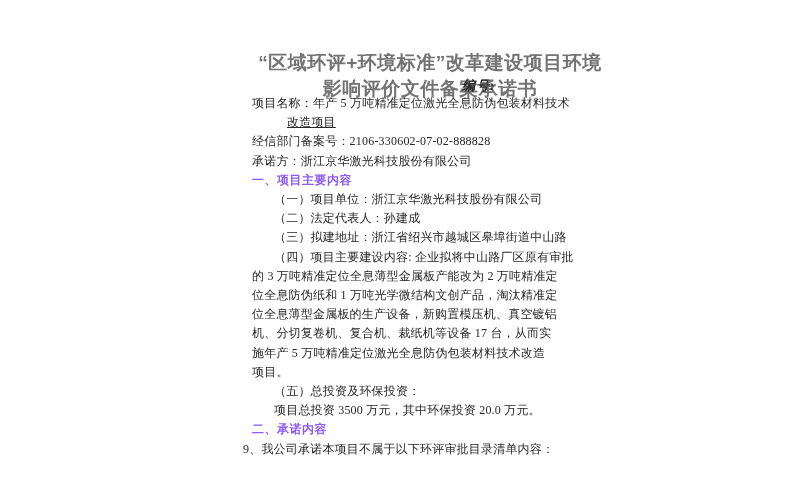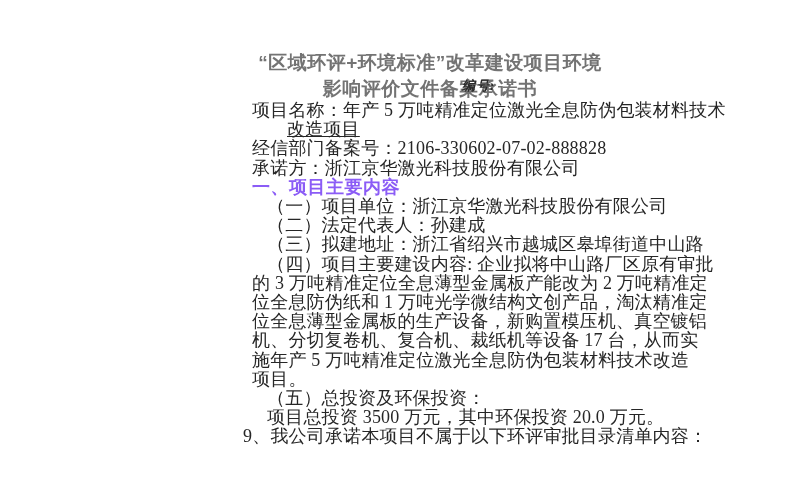--- a/index.html
+++ b/index.html
@@ -36,31 +36,31 @@
     top: 77px;
     font-size: 13px;
     font-weight: bold;
     letter-spacing: 1px;
     color: #2a2a2a;
     font-style: italic;
   }
   .doc {
     position: absolute;
     left: 252px;
-    top: 101px;
+    top: 94px;
     width: 364px;
-    font-size: 18px;
+    font-size: 12px;
     letter-spacing: 0.2px;
   }
   .doc .line {
     line-height: 19.2px;
     white-space: nowrap;
   }
   .line-hang   { margin-left: 35px; text-decoration: underline; }
-  .line-para   { margin-left: 15px; }
+  .line-para   { margin-left: 22px; }
   .line-item   { margin-left: -9px; }
   .line-section {
     font-family: "Liberation Sans", "DejaVu Sans", sans-serif;
     font-weight: bold;
     color: #8b5cf6;
     letter-spacing: 0.5px;
   }
 </style>
 </head>
 <body>
@@ -86,16 +86,17 @@
       <div class="line line-para">（三）拟建地址：浙江省绍兴市越城区皋埠街道中山路</div>
       <div class="line line-para">（四）项目主要建设内容: 企业拟将中山路厂区原有审批</div>
       <div class="line line-base">的 3 万吨精准定位全息薄型金属板产能改为 2 万吨精准定</div>
       <div class="line line-base">位全息防伪纸和 1 万吨光学微结构文创产品，淘汰精准定</div>
       <div class="line line-base">位全息薄型金属板的生产设备，新购置模压机、真空镀铝</div>
       <div class="line line-base">机、分切复卷机、复合机、裁纸机等设备 17 台，从而实</div>
       <div class="line line-base">施年产 5 万吨精准定位激光全息防伪包装材料技术改造</div>
       <div class="line line-base">项目。</div>
       <div class="line line-para">（五）总投资及环保投资：</div>
       <div class="line line-para">项目总投资 3500 万元，其中环保投资 20.0 万元。</div>
+      <div class="line line-section">二、承诺内容</div>
       <div class="line line-item">9、我公司承诺本项目不属于以下环评审批目录清单内容：</div>
     </div>
 
 </div>
 
 </body></html>

